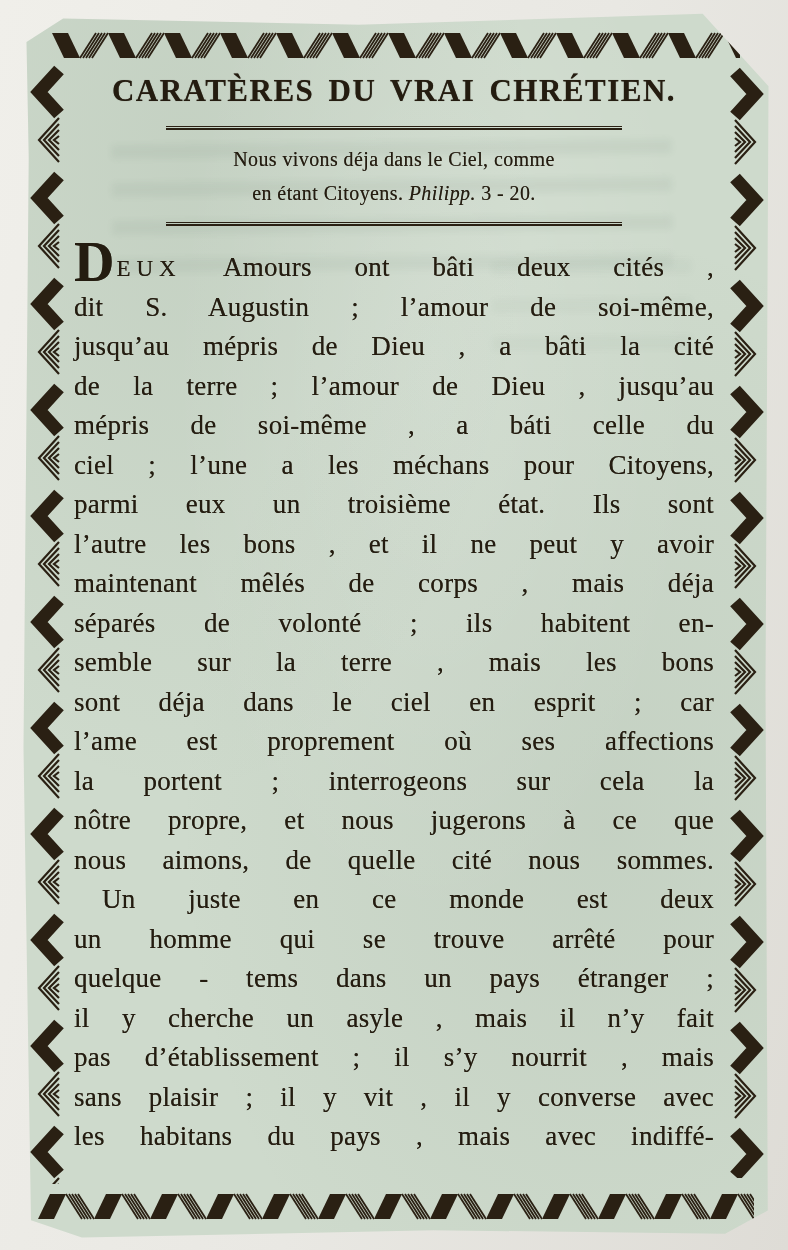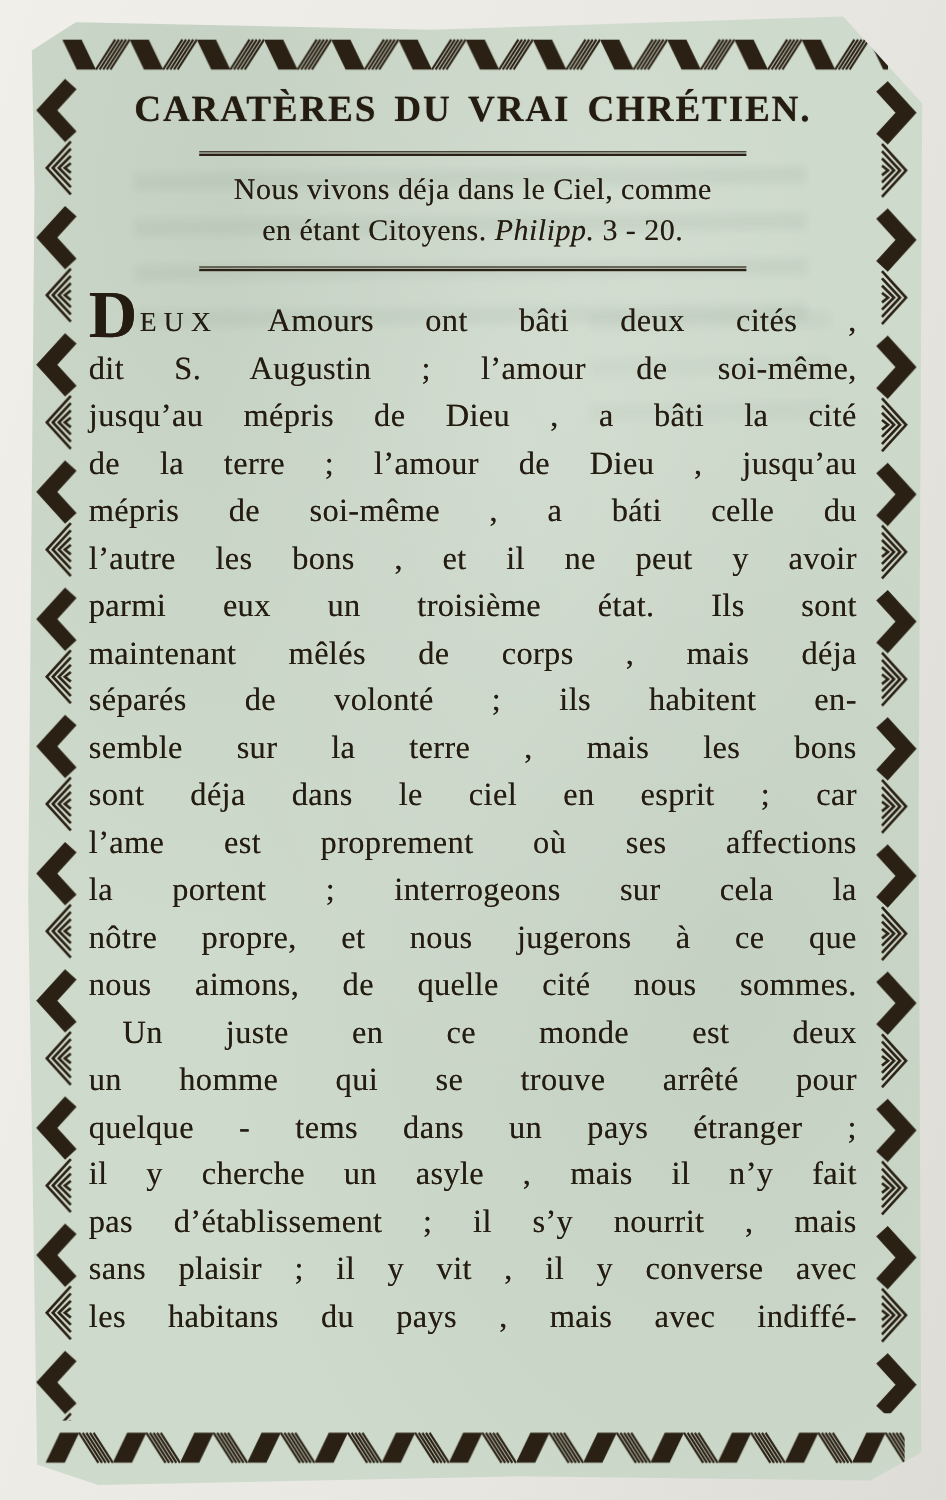--- a/index.html
+++ b/index.html
@@ -56,21 +56,21 @@
     text-shadow: 0 0 0.7px rgba(30,22,10,0.65);
     text-align: center;
   }
   .rule {
     width: 456px; margin: 12px auto 12px auto; height: 4px;
     border-top: 1.5px solid #2a2114; border-bottom: 2.5px solid #2a2114;
     box-sizing: border-box;
   }
   .rule.r2 { margin-top: 12px; margin-bottom: 2px; }
   .epigraph {
-    font-size: 25px; line-height: 34px; letter-spacing: 0.4px;
+    font-size: 20px; line-height: 34px; letter-spacing: 0.4px;
     text-shadow: 0 0 0.5px rgba(30,22,10,0.6);
   }
   .epigraph .ital { font-style: italic; }
 
   .bodytext {
     margin-top: 22px; text-align: left;
     font-size: 27px; letter-spacing: 0.3px;
     text-shadow: 0 0 0.55px rgba(36,28,16,0.7);
   }
   .jline {
@@ -167,22 +167,23 @@
       </div>
 
       <div class="rule r2"></div>
 
       <div class="bodytext">
         <div class="jline first"><span class="initial">D</span><span class="lead-caps">EUX</span> <span>Amours ont bâti deux cités ,</span></div>
         <div class="jline">dit S. Augustin ; l’amour de soi-même,</div>
         <div class="jline">jusqu’au mépris de Dieu , a bâti la cité</div>
         <div class="jline">de la terre ; l’amour de Dieu , jusqu’au</div>
         <div class="jline">mépris de soi-même , a báti celle du</div>
+        <div class="jline">ciel ; l’une a les méchans pour Citoyens,</div>
+        <div class="jline">parmi eux un troisième état. Ils sont</div>
         <div class="jline">l’autre les bons , et il ne peut y avoir</div>
-        <div class="jline">parmi eux un troisième état. Ils sont</div>
         <div class="jline">maintenant mêlés de corps , mais déja</div>
         <div class="jline">séparés de volonté ; ils habitent en-</div>
         <div class="jline">semble sur la terre , mais les bons</div>
         <div class="jline">sont déja dans le ciel en esprit ; car</div>
         <div class="jline">l’ame est proprement où ses affections</div>
         <div class="jline">la portent ; interrogeons sur cela la</div>
         <div class="jline">nôtre propre, et nous jugerons à ce que</div>
         <div class="jline">nous aimons, de quelle cité nous sommes.</div>
 
         <div class="jline indent">Un juste en ce monde est deux</div>

